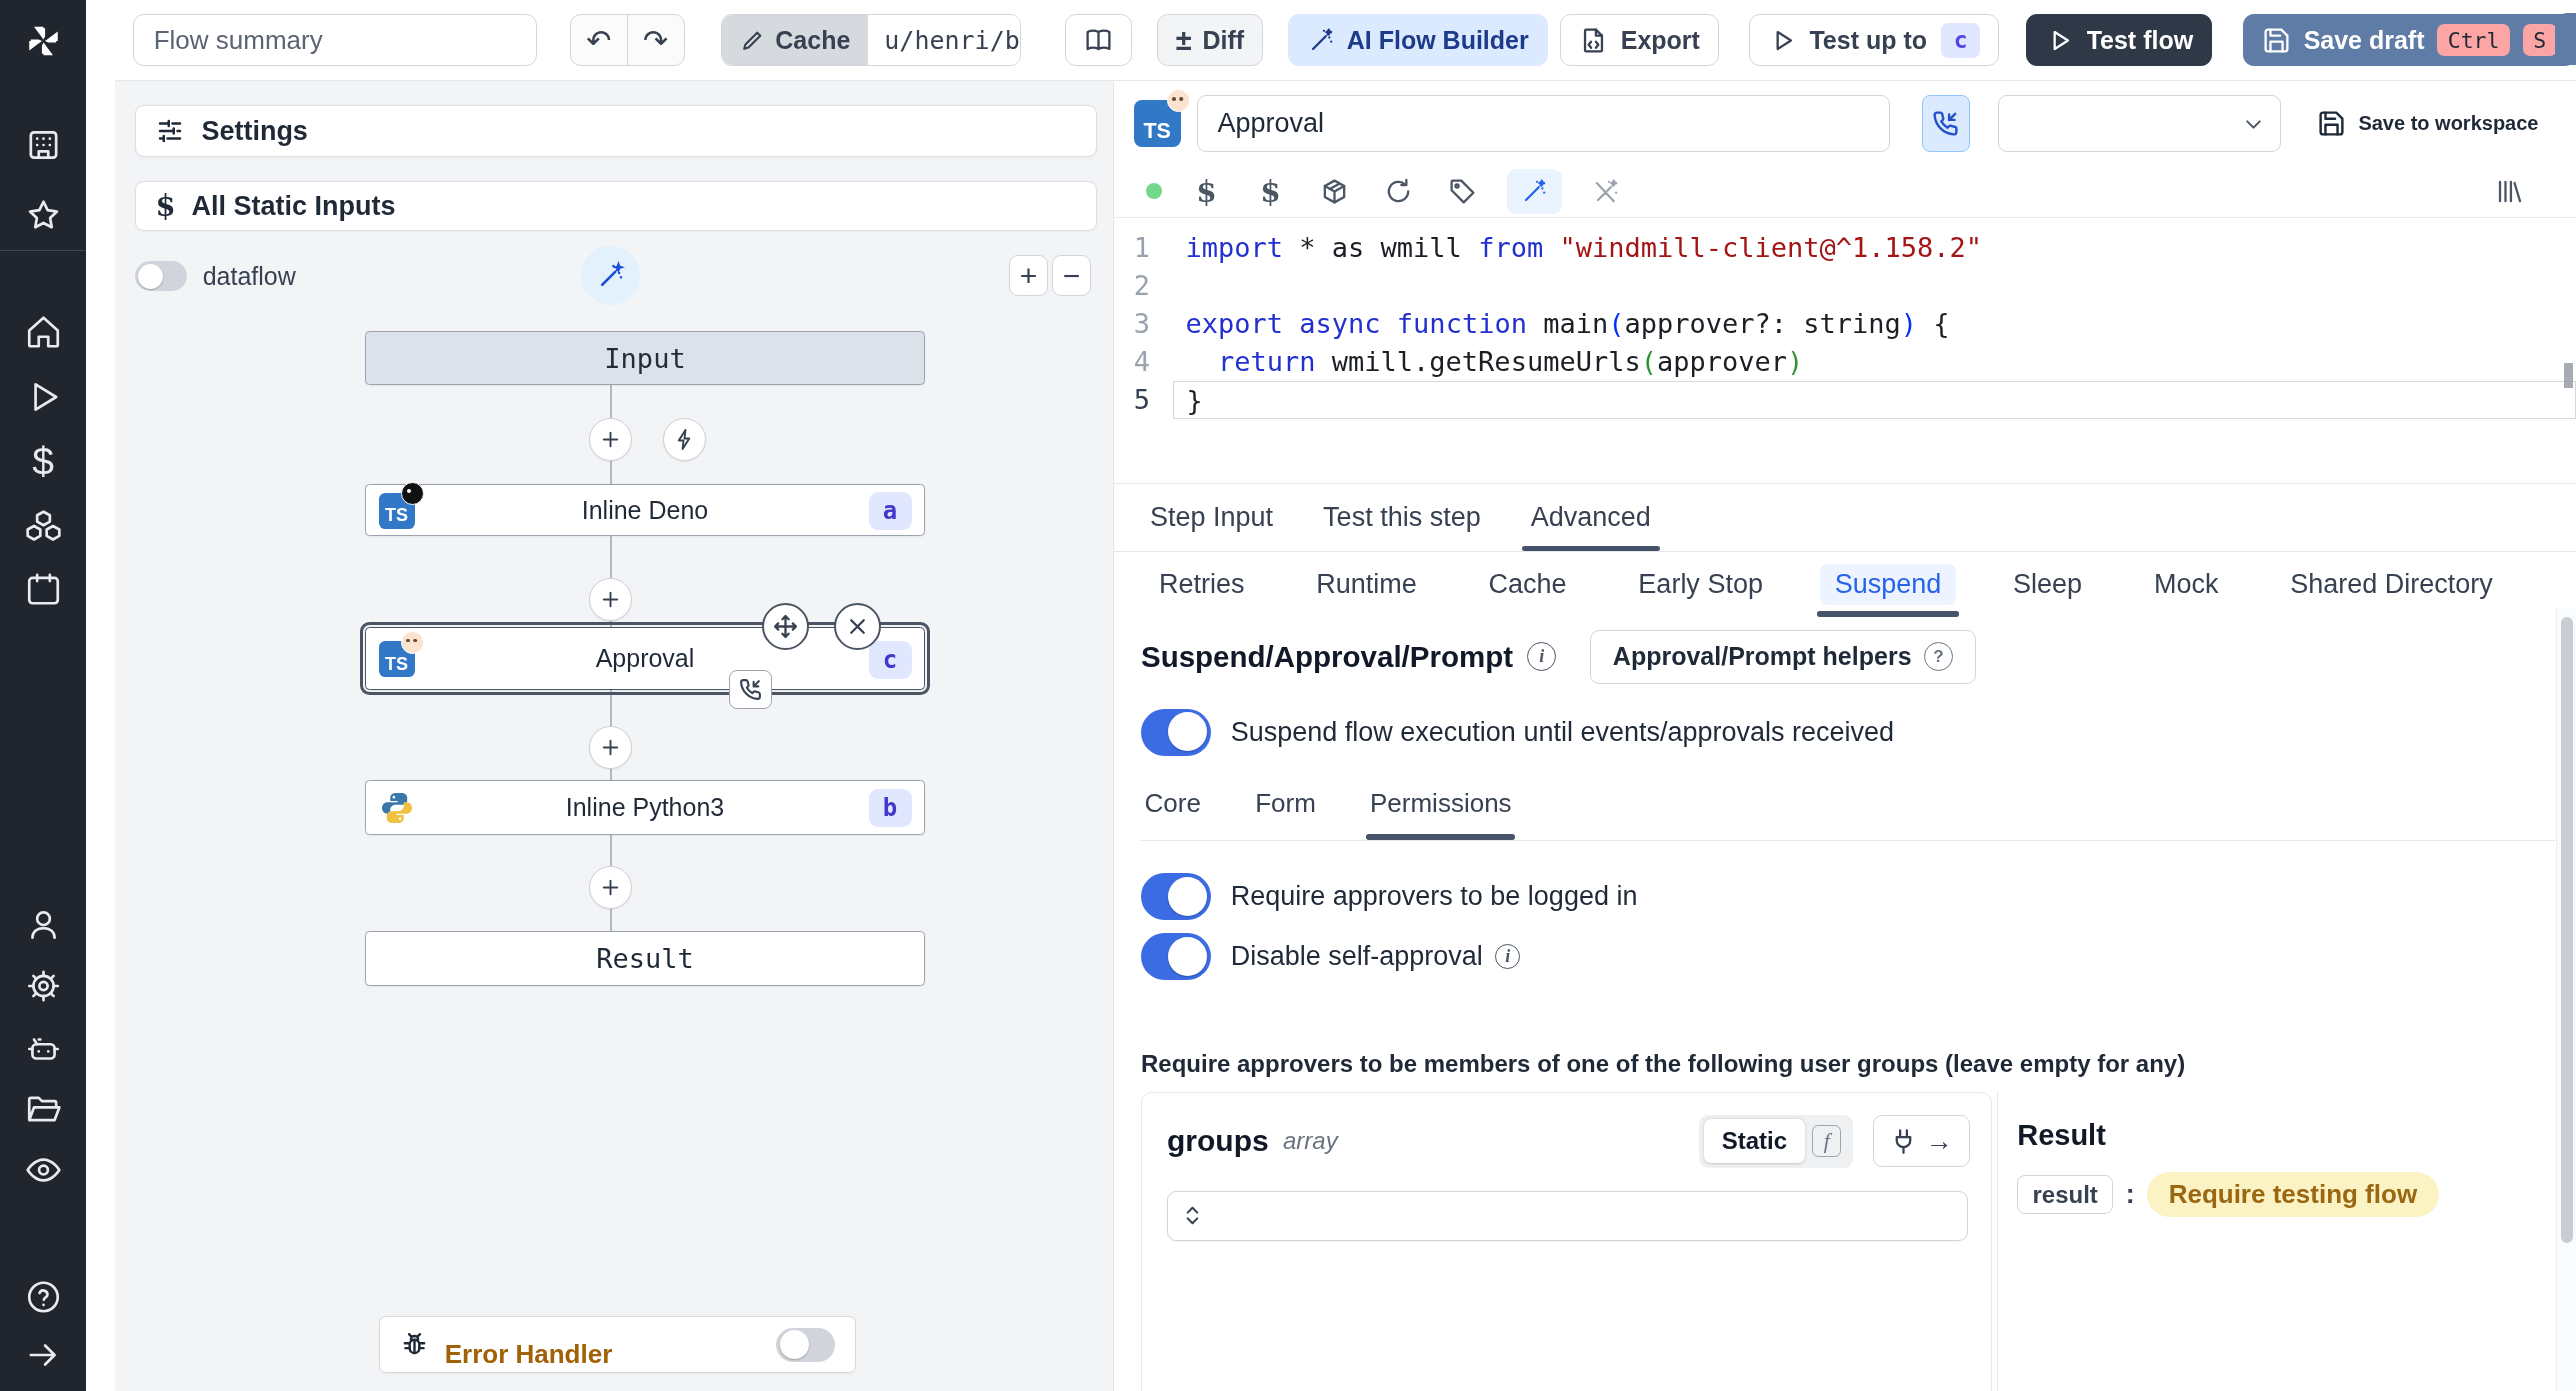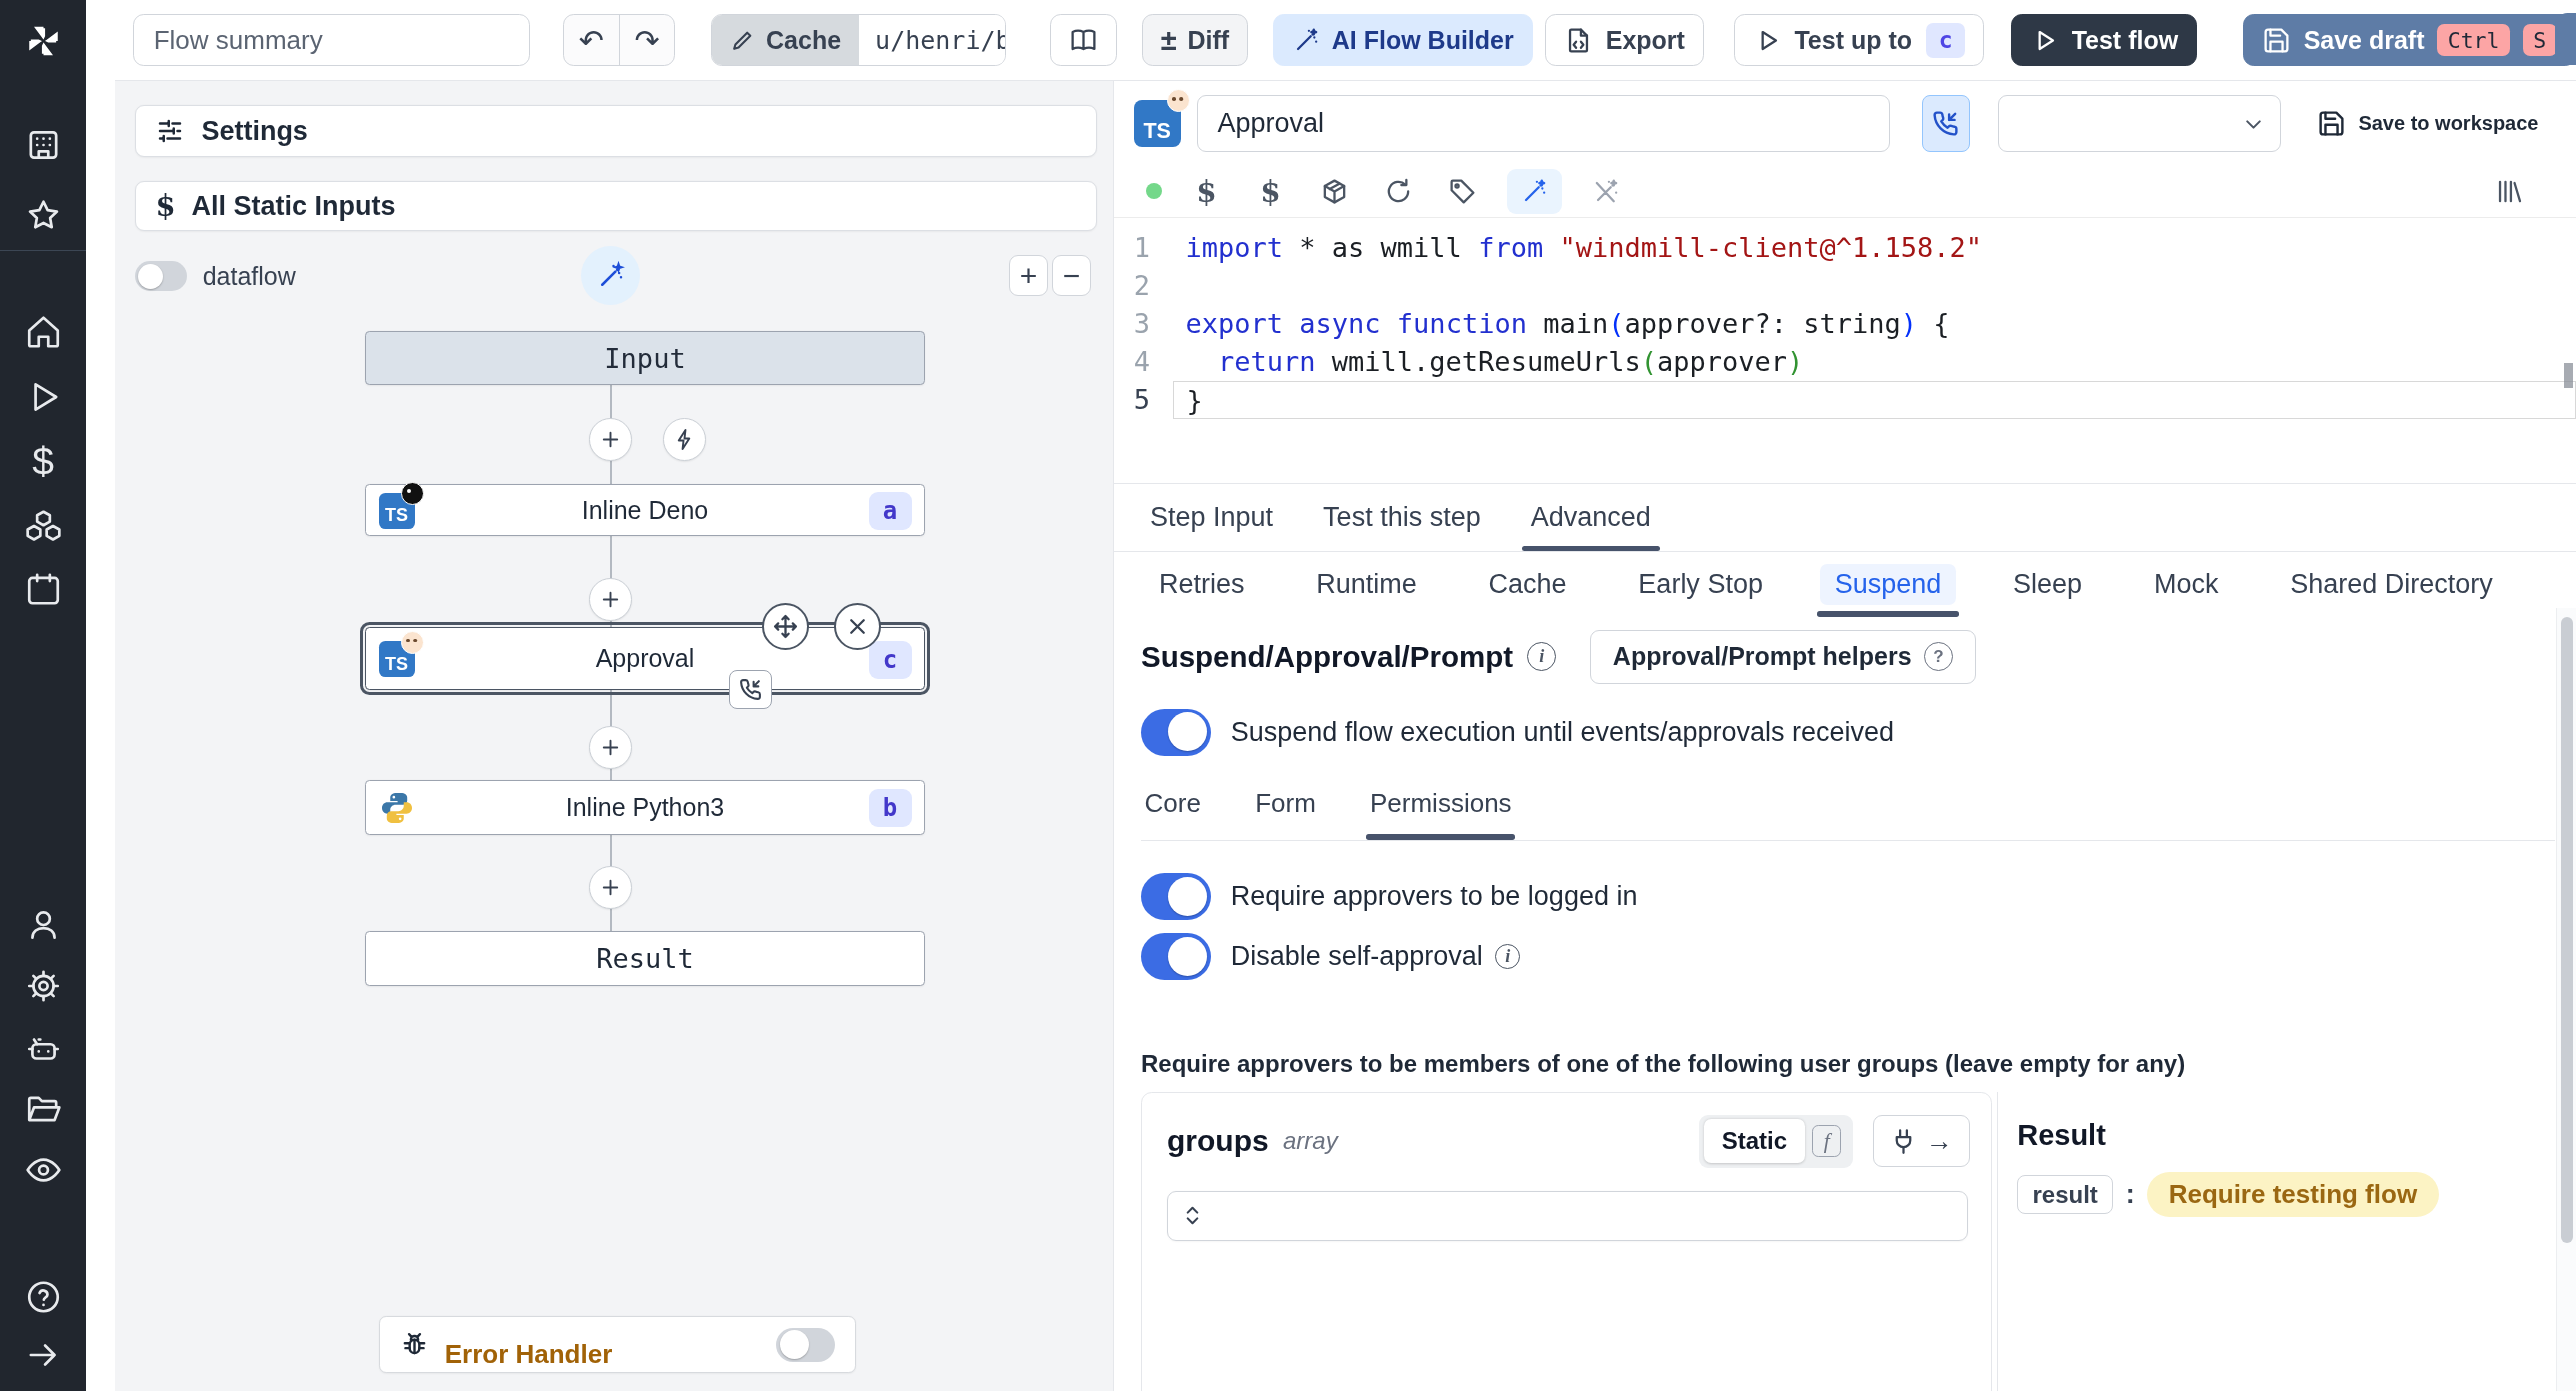--- a/index.html
+++ b/index.html
@@ -21,21 +21,21 @@
   .tb { height:52px; border:0.9px solid #d1d5db; border-radius:10.7px; background:#fff; display:flex; align-items:center; font-size:25px; font-weight:600; color:#374151; cursor:pointer; padding:0 18px; white-space:nowrap; }
   .tb svg { width:29px; height:29px; stroke:#374151; stroke-width:1.9; fill:none; stroke-linecap:round; stroke-linejoin:round; }
   .flow-summary { margin-left:18px; width:460px; height:52px; border:0.9px solid #d1d5db; border-radius:10.7px; padding:0 19.7px; font-size:26px; color:#374151; font-family:"Liberation Sans",sans-serif; }
   .flow-summary::placeholder { color:#5b6472; }
   .undo-group { margin-left:33px; width:132px; height:52px; border:0.9px solid #d1d5db; border-radius:10.7px; background:#fbfbfc; display:flex; overflow:hidden; }
   .undo-group button { flex:1; background:transparent; border:none; font-size:30px; color:#374151; cursor:pointer; display:flex; align-items:center; justify-content:center; }
   .undo-group button + button { border-left:0.9px solid #d1d5db; }
   .path-group { margin-left:36px; height:52px; border:0.9px solid #d1d5db; border-radius:10.7px; display:flex; overflow:hidden; cursor:pointer; }
   .path-left { background:#d6dade; display:flex; align-items:center; gap:10.7px; padding:0 18px; font-size:25px; font-weight:700; color:#374151; }
   .path-right { background:#fff; display:flex; align-items:center; padding:0 16px; font-family:"DejaVu Sans Mono",monospace; font-size:25px; color:#374151; min-width:170px; }
-  .ml49{margin-left:44px}.ml28{margin-left:25px}.ml14{margin-left:12.5px}.ml34{margin-left:30px}.ml30{margin-left:27px}.ml32{margin-left:46px}
+  .ml49{margin-left:44px}.ml28{margin-left:25px}.ml14{margin-left:12.5px}.ml34{margin-left:30px}.ml30{margin-left:27px}.ml32{margin-left:31px}
   .tb.gray { background:#f3f4f6; }
   .tb.ai { background:#dbeafe; border-color:#dbeafe; color:#1e3a8a; gap:10.7px; }
   .tb.ai svg { stroke:#1e3a8a; }
   .tb.dark { background:#2e3846; border-color:#2e3846; color:#fff; gap:12.5px; }
   .tb.dark svg { stroke:#fff; }
   .tb.savedraft { background:#5e7ca6; border-color:#5e7ca6; color:#fff; gap:12.5px; }
   .tb.savedraft svg { stroke:#fff; }
   .kbd { background:#fca5a5; color:#1f2937; border-radius:7.2px; font-family:"DejaVu Sans Mono",monospace; font-size:21.5px; font-weight:400; padding:3.6px 10.7px; }
   .badge-c { background:#e0e7ff; color:#4f46e5; border-radius:7.2px; font-family:"DejaVu Sans Mono",monospace; font-size:23px; font-weight:700; padding:4.5px 12.5px; margin-left:14.3px; }
   .tb-sliver { position:absolute; right:0; top:12.5px; width:21.5px; height:52px; background:#5e7ca6; border-radius:12.5px 0 0 12.5px; }

